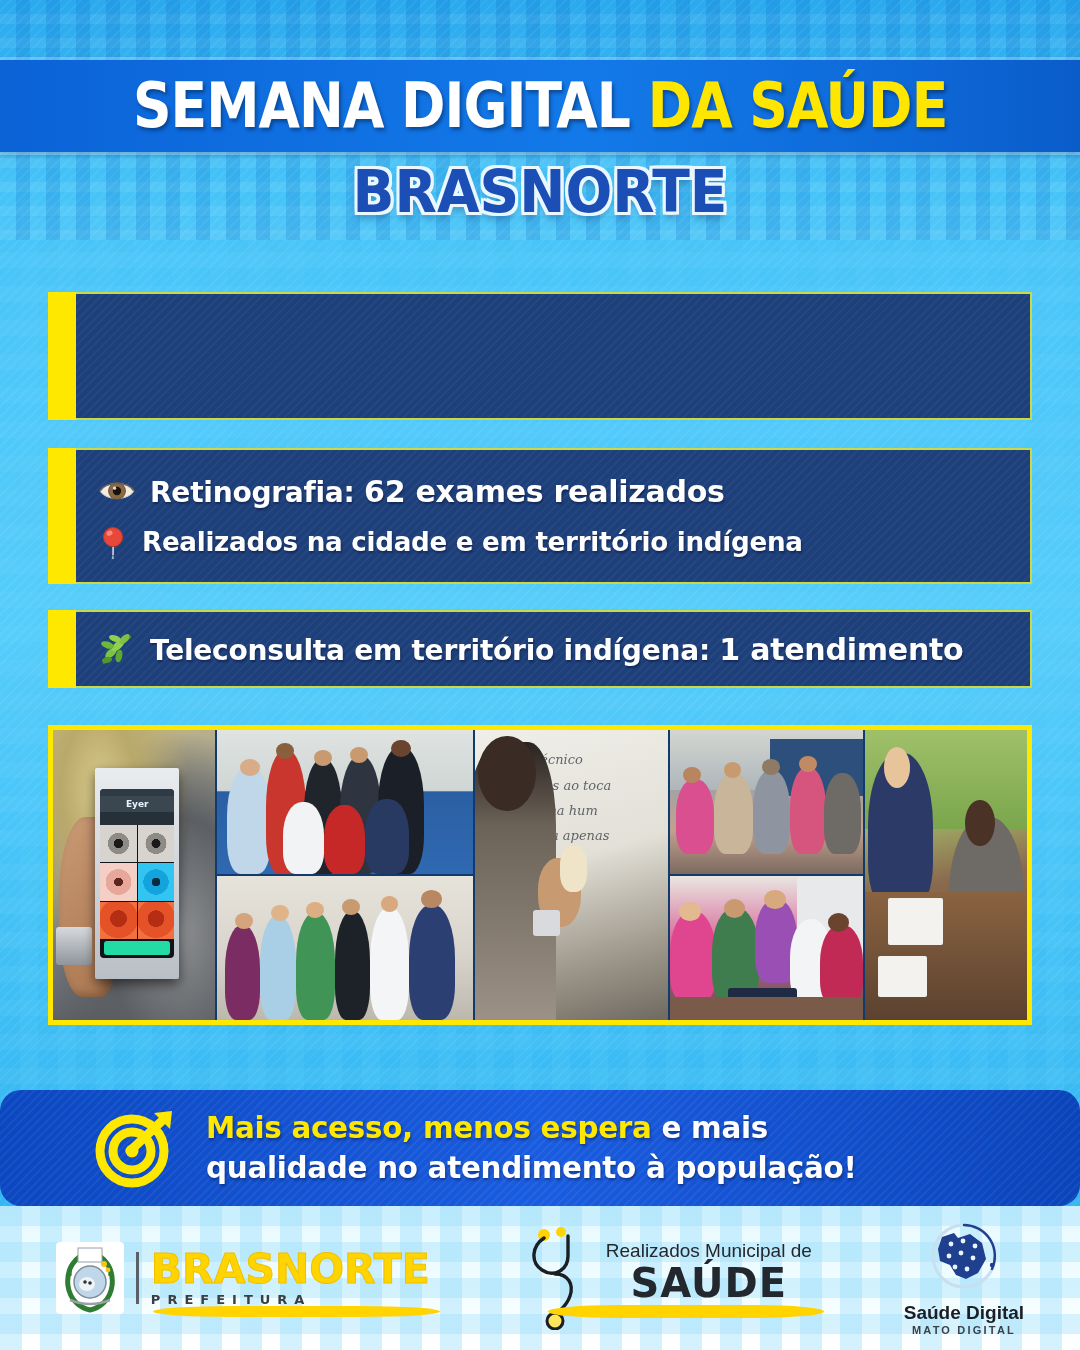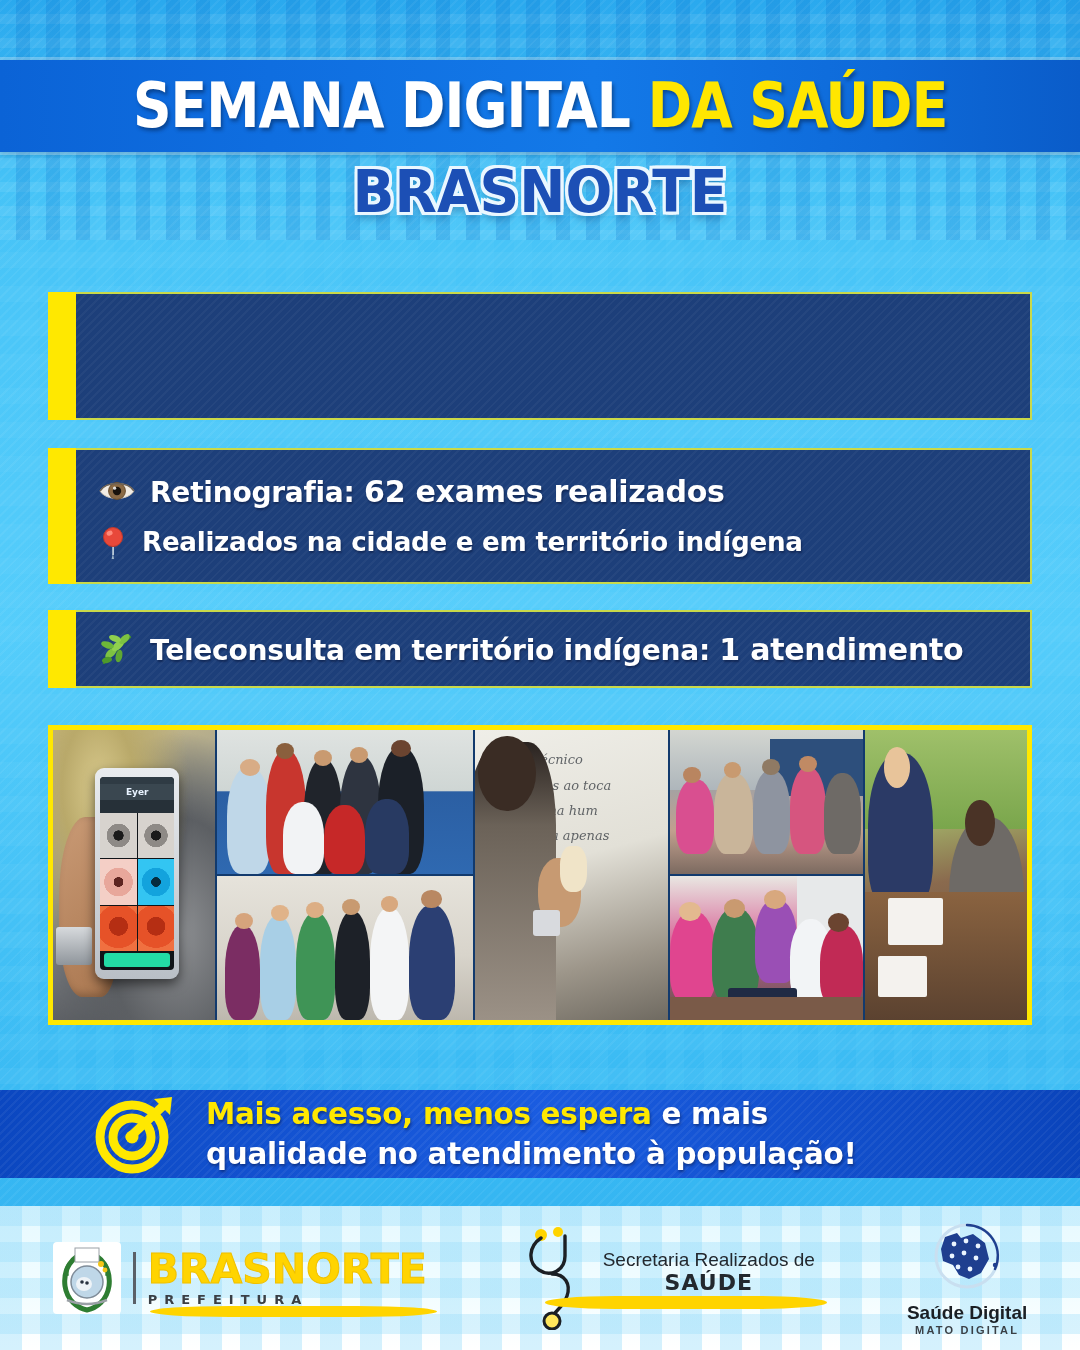--- a/index.html
+++ b/index.html
@@ -176,23 +176,23 @@
   .ph1 .scene {
     background:
       radial-gradient(ellipse at 28% 20%, #d8c98c 0%, #b9a96a 22%, rgba(0,0,0,0) 55%),
       radial-gradient(ellipse at 78% 70%, #8d8f92 0%, #5c5f63 40%, rgba(0,0,0,0) 70%),
       linear-gradient(160deg,#cfc08a 0%, #9c9b8e 35%, #6e7175 70%, #4a4d52 100%);
   }
   .phone {
     position: absolute; left: 26%; top: 13%;
     width: 52%; height: 73%;
     background: linear-gradient(180deg,#e9ecef,#b9bfc6);
-    border-radius: 9px;
+    border-radius: 2px;
     box-shadow: 0 5px 12px rgba(0,0,0,.55);
-    padding: 9px 5px;
+    padding: 21px 5px;
   }
   .phone-screen {
     width: 100%; height: 100%;
     background: #101418; border-radius: 4px;
     display: flex; flex-direction: column; overflow: hidden;
   }
   .ps-bar { height: 7px; background: #2f3b44; }
   .ps-title {
     height: 16px; background: #3a4750; color: #e8f3ff;
     font-size: 9px; font-weight: 700; text-align: center;
@@ -239,27 +239,27 @@
   .ph6 .scene { background: linear-gradient(180deg,#e9e7e2 0%, #d86a9a 45%, #8b5a6d 75%, #6a4a40 100%); }
   
   .ph7 { grid-row: 1 / span 2; grid-column: 5; }
   .ph7 .scene { background: linear-gradient(170deg,#7fa64e 0%, #a8c16e 26%, #8a6a4e 52%, #5c4736 100%); }
 
   .blob { position: absolute; border-radius: 46% 46% 30% 30%; }
 
   
   .banner {
     position: absolute;
-    left: 0; top: 1090px; width: 1080px; height: 88px;
+    left: 0; top: 1090px; width: 1080px; height: 116px;
     background: linear-gradient(90deg,#0b47c0 0%, #1253d4 20%, #1a5ce0 50%, #1150d0 80%, #0a44bb 100%);
     background-image:
       repeating-linear-gradient(135deg, rgba(255,255,255,0.05) 0 2px, rgba(0,0,0,0) 2px 6px),
       linear-gradient(90deg,#0b47c0 0%, #1a5ce0 50%, #0a44bb 100%);
     display: flex; align-items: center;
-    padding-left: 92px; gap: 28px;
+    padding-left: 92px; gap: 28px; border-radius: 21px;
   }
   .banner-text {
     font-family: "DejaVu Sans", sans-serif;
     font-size: 30px; font-weight: 800; color: #ffffff;
     line-height: 1.35; letter-spacing: -0.3px;
     text-shadow: 1px 2px 3px rgba(0,10,50,.45);
     transform: scaleX(0.98); transform-origin: left center;
   }
   .banner-text .hl { color: #ffe800; font-weight: 900; }
 
@@ -299,21 +299,21 @@
   }
 
   .logo-sms { display: flex; align-items: center; gap: 8px; position: relative; }
   .sms-words { position: relative; padding-bottom: 12px; }
   .sms-top {
     font-family: "Liberation Sans", sans-serif;
     font-size: 19px; color: #23282e; font-weight: 400;
   }
   .sms-main {
     font-family: "DejaVu Sans", sans-serif;
-    font-size: 22px; font-weight: 900; color: #23282e;
+    font-size: 40px; font-weight: 900; color: #23282e;
     letter-spacing: 1px; line-height: 1.05; text-align: center;
   }
   .sms-swoosh {
     position: absolute; left: -58px; right: -12px; bottom: -2px; height: 13px;
     background: #ffd400; border-radius: 50%/100%;
   }
 
   .logo-sd { text-align: center; }
   .sd-main {
     font-family: "Liberation Sans", sans-serif;
@@ -564,21 +564,21 @@
 
     <div class="logo-sms">
       <svg width="76" height="104" viewBox="0 0 76 104">
         <circle cx="22" cy="9" r="6" fill="#ffd400"></circle>
         <circle cx="39" cy="6" r="5" fill="#ffd400"></circle>
         <path d="M22 12 C10 20, 8 36, 20 44 C32 52, 46 44, 46 30 L46 10" stroke="#1b1f24" stroke-width="3.4" fill="none" stroke-linecap="round"></path>
         <path d="M33 48 C46 48, 52 58, 48 70 C44 82, 36 84, 33 92" stroke="#1b1f24" stroke-width="3.4" fill="none" stroke-linecap="round"></path>
         <circle cx="33" cy="95" r="8" fill="#ffe65c" stroke="#1b1f24" stroke-width="3"></circle>
       </svg>
       <div class="sms-words">
-        <div class="sms-top">Secretaria Realizados de</div>
+        <div class="sms-top">Realizados Municipal de</div>
         <div class="sms-main">SAÚDE</div>
         <div class="sms-swoosh"></div>
       </div>
     </div>
 
     <div class="logo-sd">
       <svg width="92" height="74" viewBox="0 0 92 74">
         <circle cx="46" cy="35" r="31" fill="none" stroke="#c9dff0" stroke-width="3"></circle>
         <path d="M46 4 a31 31 0 0 1 28 44" fill="none" stroke="#1f3f8f" stroke-width="2.4" stroke-linecap="round"></path>
         <path d="M24 16 L36 12 L40 17 L52 13 L64 22 L68 38 L60 52 L48 58 L38 54 L32 44 L22 40 L20 28 Z" fill="#1f3f8f"></path>

